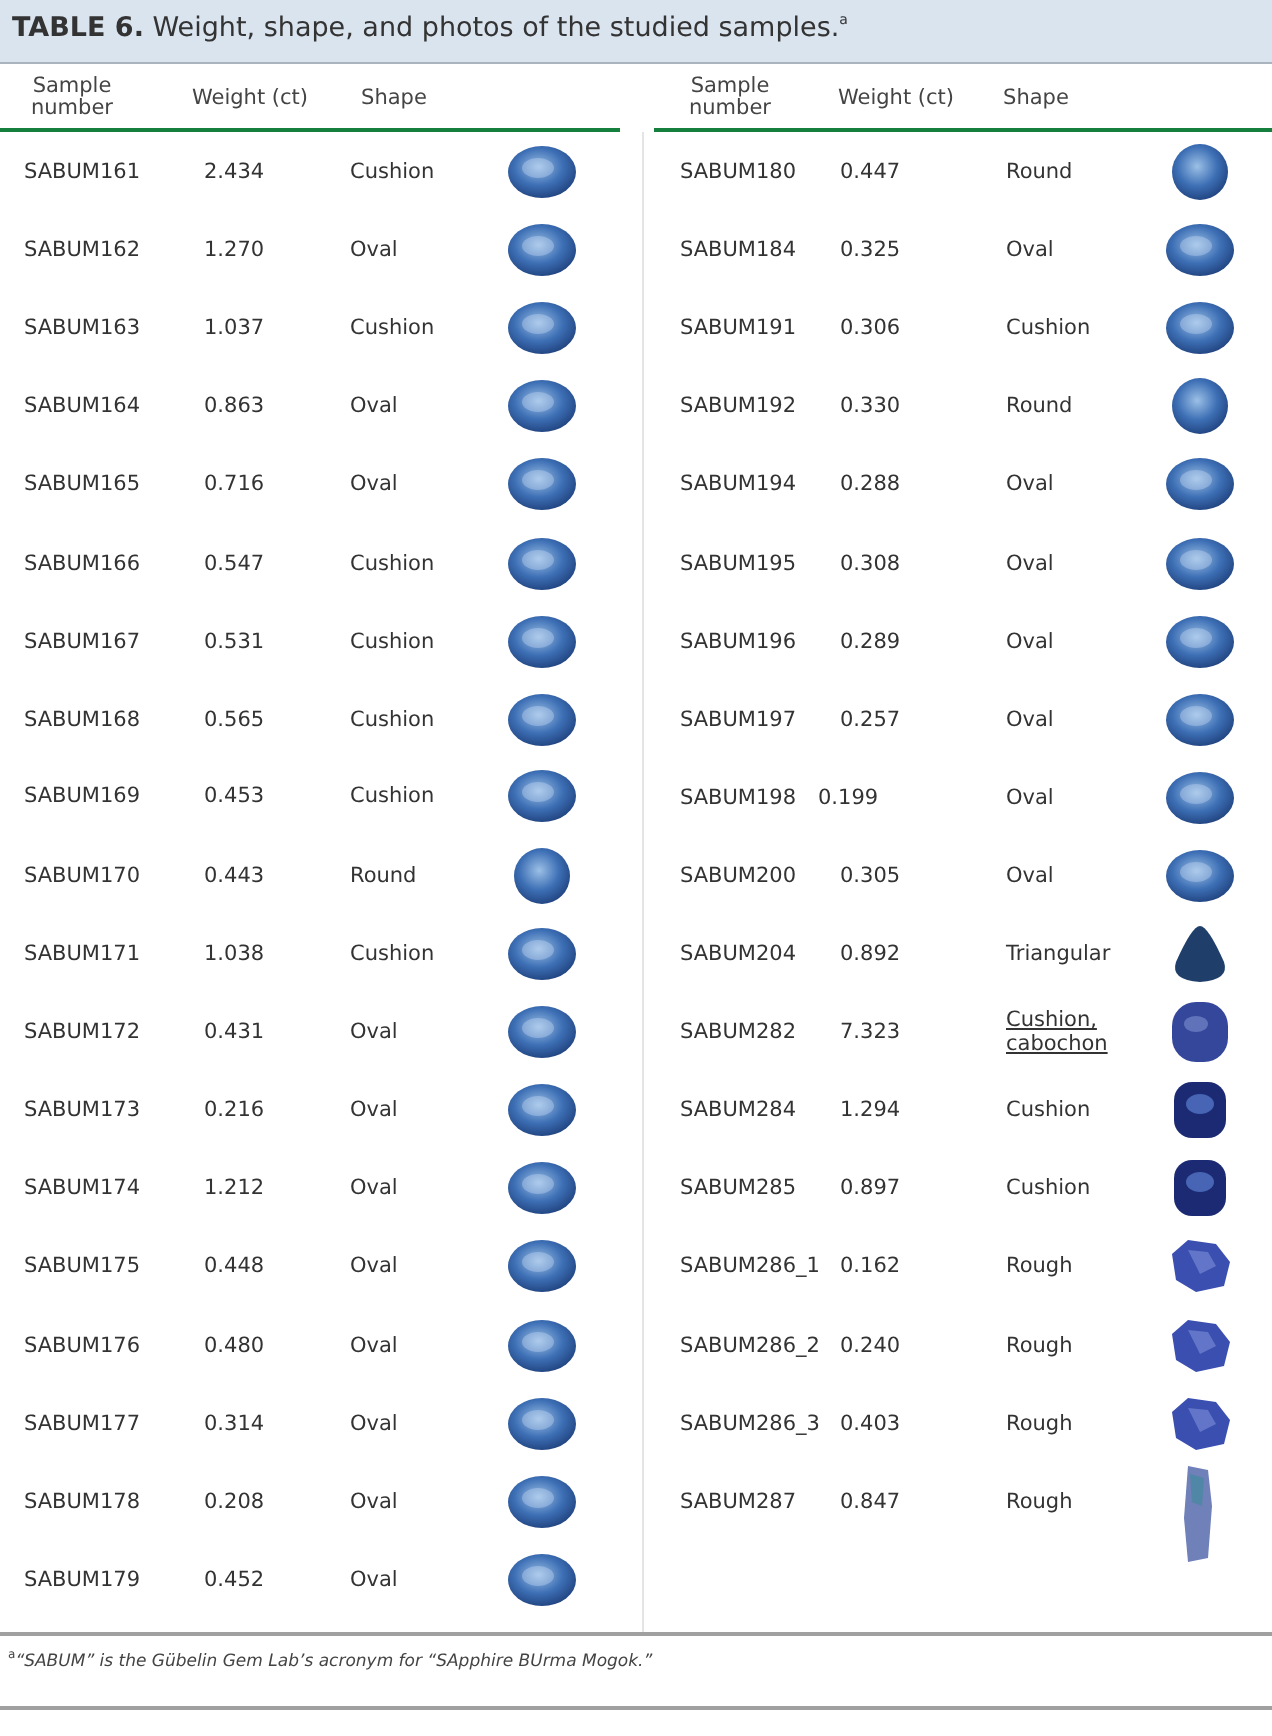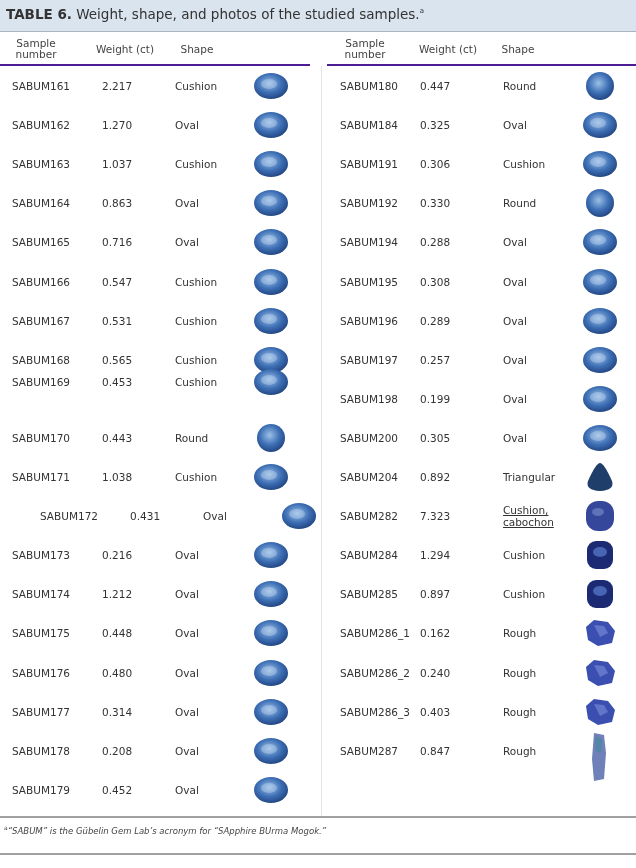--- a/index.html
+++ b/index.html
@@ -5,21 +5,21 @@
     html, body { margin:0; padding:0; background:#ffffff; }
     body { width:636px; height:868px; position:relative; overflow:hidden;
       font-family:"DejaVu Sans", sans-serif; color:#3a3a3a; }
     .title-band { position:absolute; left:0; top:0; width:636px; height:31px; background:#dae4ef; border-bottom:1px solid #a9b4bf; }
     .title { position:absolute; left:6px; top:6px; font-size:13.5px; color:#333; white-space:nowrap; }
     .title b { font-weight:bold; }
     .title sup { font-size:7px; vertical-align:6px; }
     .panel { position:absolute; top:32px; }
     .panel.left { left:0; width:310px; }
     .panel.right { left:327px; width:309px; }
-    .hdr { position:relative; height:32px; border-bottom:2px solid #4c1d95; font-size:10.5px; color:#444; }
+    .hdr { position:relative; height:32px; border-bottom:2px solid #15803d; font-size:10.5px; color:#444; }
     .hdr span { position:absolute; text-align:center; line-height:11px; }
     .rows { position:relative; }
     .row { position:absolute; left:0; width:100%; height:39px; font-size:10.5px; color:#333; }
     .row .c { position:absolute; top:14px; white-space:nowrap; }
     .row .c.two { top:8px; line-height:12px;text-decoration:underline; }
     .gem { position:absolute; }
     .vdivider { position:absolute; left:321px; top:66px; width:1px; height:750px; background:#e4e4e4; }
     .rule { position:absolute; left:0; width:636px; height:2px; background:#a0a0a0; }
     .footnote { position:absolute; left:4px; top:824px; font-size:8.5px; font-style:italic; color:#444; white-space:nowrap; }
     .footnote sup { font-size:6px; vertical-align:4px; font-style:normal; }
@@ -33,21 +33,21 @@
 
 <div class="panel left">
   <div class="hdr">
     <span style="left:10px;top:6px;width:52px;"><span style="position:static">Sample</span><br><span style="position:static">number</span></span>
     <span style="left:90px;top:12px;width:70px;">Weight (ct)</span>
     <span style="left:172px;top:12px;width:50px;">Shape</span>
   </div>
   <div class="rows" id="left-rows">
       <div class="row" style="top: 0px;">
         <span class="c" style="left:12px">SABUM161</span>
-        <span class="c" style="left:102px">2.217</span>
+        <span class="c" style="left:102px">2.434</span>
         <span class="c" style="left:175px">Cushion</span>
         <span class="gem" style="left:253px;top:4px"><svg width="36" height="32" viewBox="0 0 36 32">
             <defs>
               <radialGradient id="govalgemiconleft_rows0" cx="45%" cy="40%" r="65%">
       <stop offset="0%" stop-color="#9cc0e6"></stop>
                 <stop offset="55%" stop-color="#3d6fb5"></stop>
                 <stop offset="100%" stop-color="#1e3f7a"></stop>
               </radialGradient>
             </defs>
             <ellipse cx="18" cy="16" rx="17" ry="13" fill="url(#govalgemiconleft_rows0)"></ellipse>
@@ -159,21 +159,21 @@
               <radialGradient id="govalgemiconleft_rows7" cx="45%" cy="40%" r="65%">
       <stop offset="0%" stop-color="#9cc0e6"></stop>
                 <stop offset="55%" stop-color="#3d6fb5"></stop>
                 <stop offset="100%" stop-color="#1e3f7a"></stop>
               </radialGradient>
             </defs>
             <ellipse cx="18" cy="16" rx="17" ry="13" fill="url(#govalgemiconleft_rows7)"></ellipse>
             <ellipse cx="16" cy="14" rx="8" ry="5" fill="#cfe0f5" opacity=".35"></ellipse>
           </svg></span>
       </div>
-      <div class="row" style="top: 296px; text-decoration: underline;">
+      <div class="row" style="top: 312px; text-decoration: underline;">
         <span class="c" style="left:12px">SABUM169</span>
         <span class="c" style="left:102px">0.453</span>
         <span class="c" style="left:175px">Cushion</span>
         <span class="gem" style="left:253px;top:4px"><svg width="36" height="32" viewBox="0 0 36 32">
             <defs>
               <radialGradient id="govalgemiconleft_rows8" cx="45%" cy="40%" r="65%">
       <stop offset="0%" stop-color="#9cc0e6"></stop>
                 <stop offset="55%" stop-color="#3d6fb5"></stop>
                 <stop offset="100%" stop-color="#1e3f7a"></stop>
               </radialGradient>
@@ -206,21 +206,21 @@
               <radialGradient id="govalgemiconleft_rows10" cx="45%" cy="40%" r="65%">
       <stop offset="0%" stop-color="#9cc0e6"></stop>
                 <stop offset="55%" stop-color="#3d6fb5"></stop>
                 <stop offset="100%" stop-color="#1e3f7a"></stop>
               </radialGradient>
             </defs>
             <ellipse cx="18" cy="16" rx="17" ry="13" fill="url(#govalgemiconleft_rows10)"></ellipse>
             <ellipse cx="16" cy="14" rx="8" ry="5" fill="#cfe0f5" opacity=".35"></ellipse>
           </svg></span>
       </div>
-      <div class="row" style="top: 430.1px; margin-left: 28px;">
+      <div class="row" style="top: 430.1px;">
         <span class="c" style="left:12px">SABUM172</span>
         <span class="c" style="left:102px">0.431</span>
         <span class="c" style="left:175px">Oval</span>
         <span class="gem" style="left:253px;top:4px"><svg width="36" height="32" viewBox="0 0 36 32">
             <defs>
               <radialGradient id="govalgemiconleft_rows11" cx="45%" cy="40%" r="65%">
       <stop offset="0%" stop-color="#9cc0e6"></stop>
                 <stop offset="55%" stop-color="#3d6fb5"></stop>
                 <stop offset="100%" stop-color="#1e3f7a"></stop>
               </radialGradient>
@@ -474,21 +474,21 @@
                 <stop offset="55%" stop-color="#3d6fb5"></stop>
                 <stop offset="100%" stop-color="#1e3f7a"></stop>
               </radialGradient>
             </defs>
             <ellipse cx="18" cy="16" rx="17" ry="13" fill="url(#govalgemiconright_rows7)"></ellipse>
             <ellipse cx="16" cy="14" rx="8" ry="5" fill="#cfe0f5" opacity=".35"></ellipse>
           </svg></span>
       </div>
       <div class="row" style="top: 312.8px;">
         <span class="c" style="left:13px">SABUM198</span>
-        <span class="c" style="left:93px">0.199</span>
+        <span class="c" style="left:82px">0.199</span>
         <span class="c" style="left:176px">Oval</span>
         <span class="gem" style="left:255px;top:4px"><svg width="36" height="32" viewBox="0 0 36 32">
             <defs>
               <radialGradient id="govalgemiconright_rows8" cx="45%" cy="40%" r="65%">
       <stop offset="0%" stop-color="#9cc0e6"></stop>
                 <stop offset="55%" stop-color="#3d6fb5"></stop>
                 <stop offset="100%" stop-color="#1e3f7a"></stop>
               </radialGradient>
             </defs>
             <ellipse cx="18" cy="16" rx="17" ry="13" fill="url(#govalgemiconright_rows8)"></ellipse>

